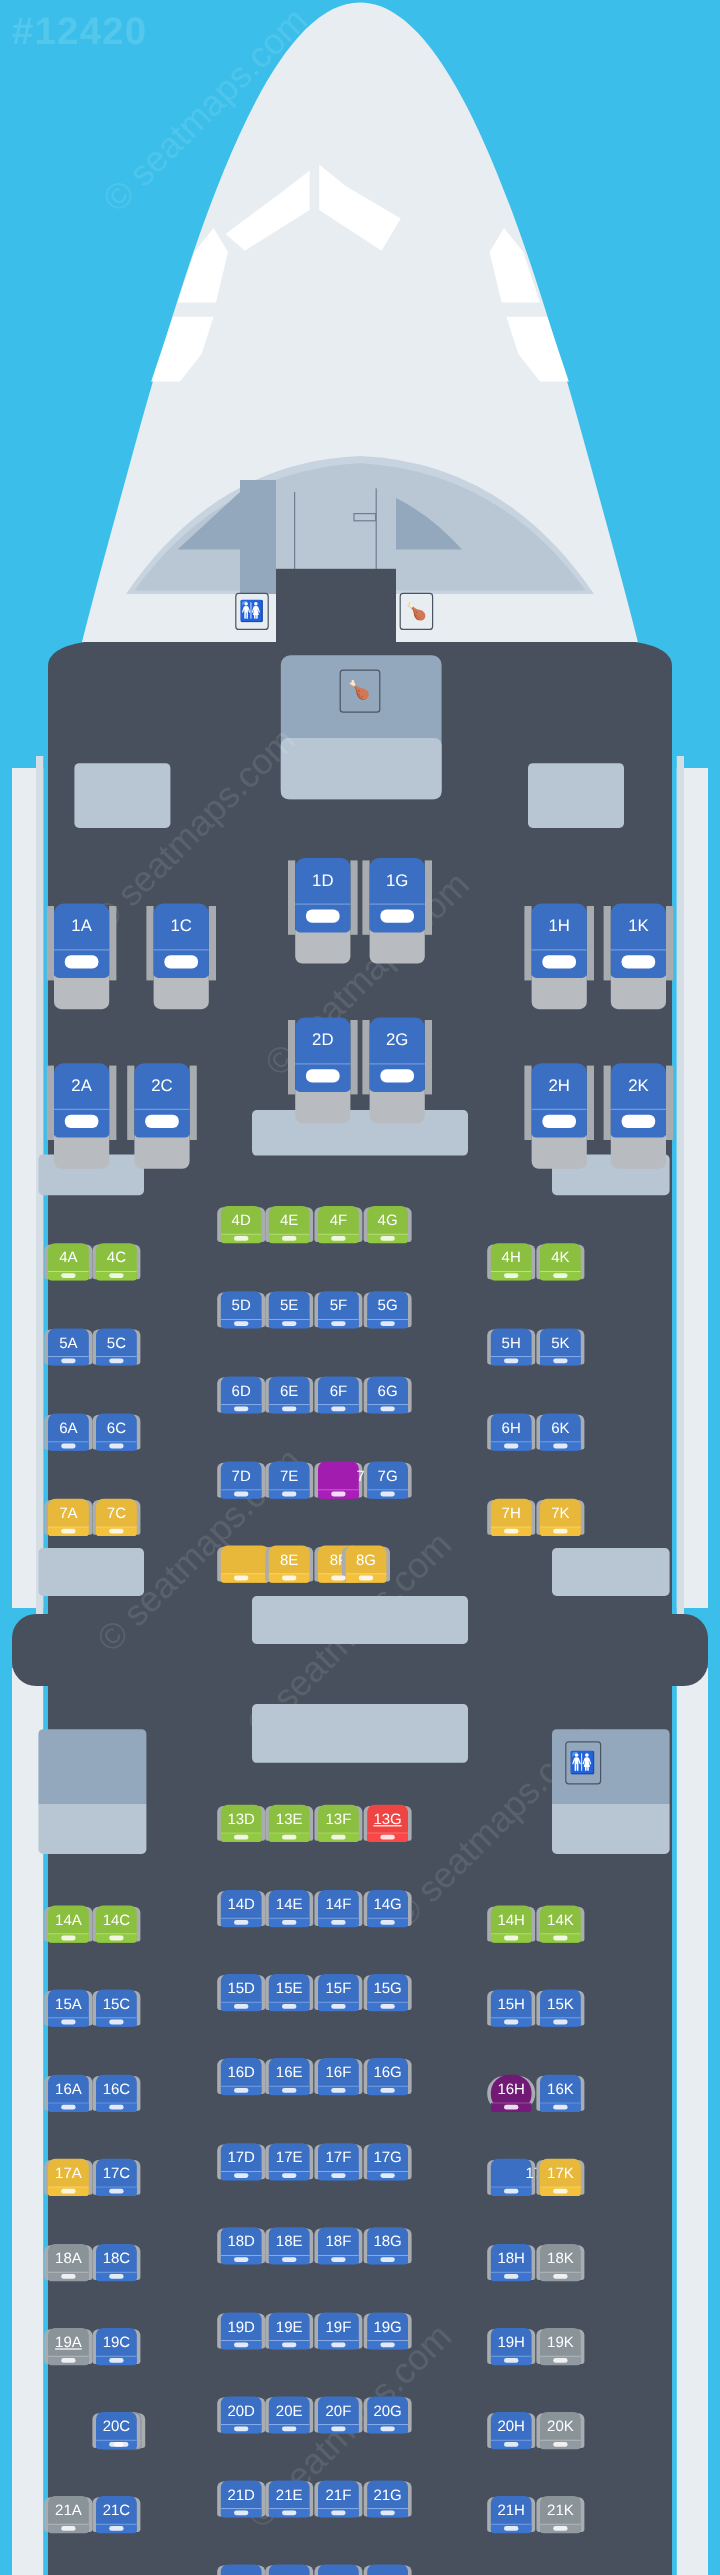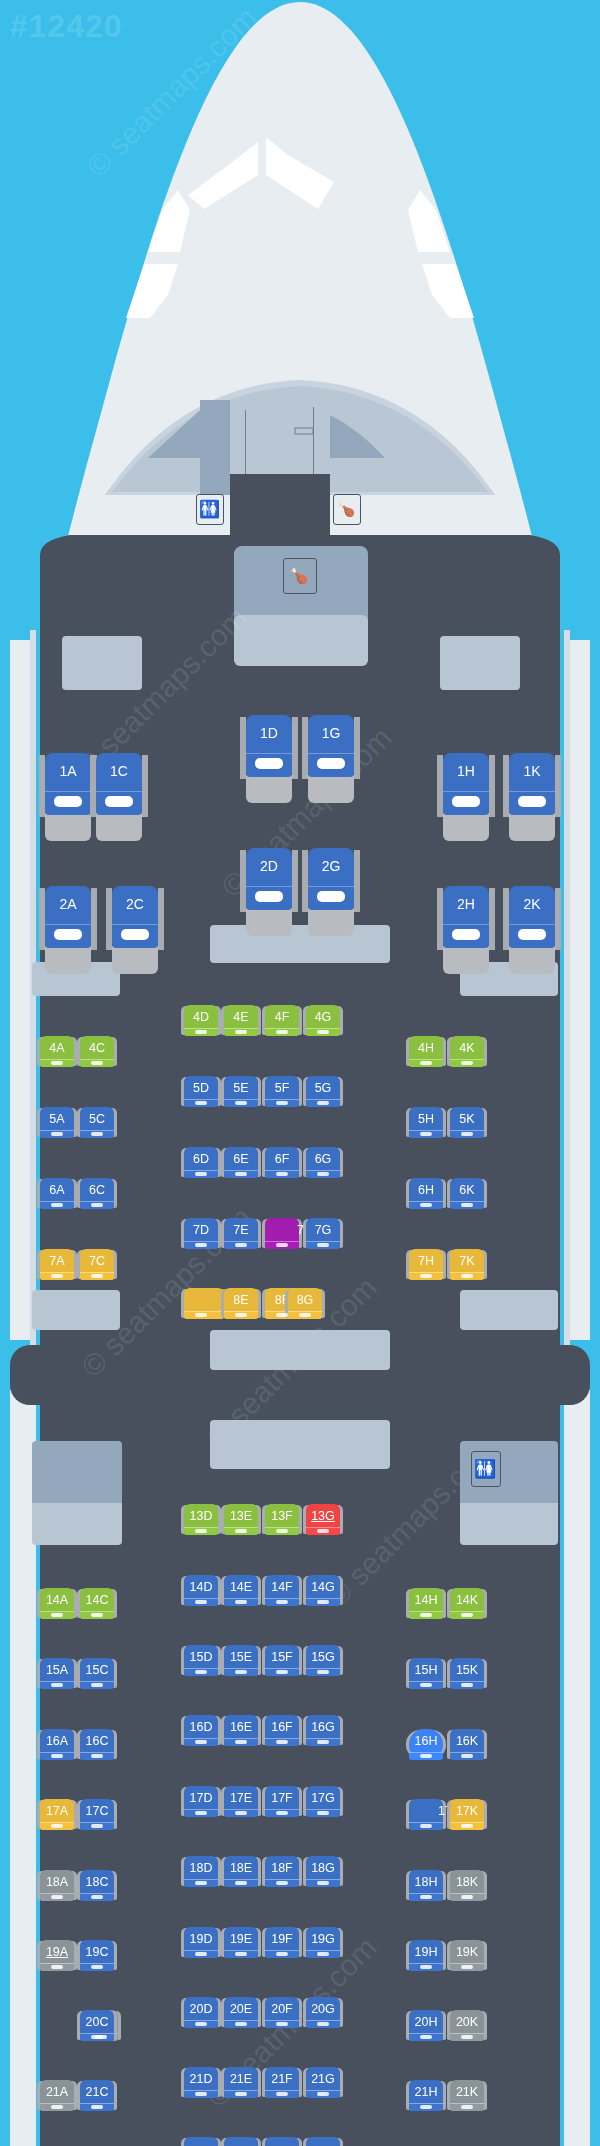--- a/index.html
+++ b/index.html
@@ -86,21 +86,21 @@
 <div class="icon-box" style="left:471px;top:1451px;width:28px;height:34px;font-size:18px;line-height:34px">🚻</div>
 
 <div id="biz">
     <div class="bseat" style="left: 45px; top: 753px;">
       <div class="arm" style="left:-6px"></div>
       <div class="arm" style="right:-6px"></div>
       <div class="foot"></div>
       <div class="back" style="background:#3a6fc4">1A</div>
       <div class="pillow"></div>
     </div>
-    <div class="bseat" style="left: 96px; top: 753px;">
+    <div class="bseat" style="left: 128px; top: 753px;">
       <div class="arm" style="left:-6px"></div>
       <div class="arm" style="right:-6px"></div>
       <div class="foot"></div>
       <div class="back" style="background:#3a6fc4">1C</div>
       <div class="pillow"></div>
     </div>
     <div class="bseat" style="left: 246px; top: 715px;">
       <div class="arm" style="left:-6px"></div>
       <div class="arm" style="right:-6px"></div>
       <div class="foot"></div>
@@ -228,21 +228,21 @@
     <div class="seat" style="left: 265px; top: 1645px; background: rgb(58, 111, 196);">15F</div>
     <div class="seat" style="left: 306px; top: 1645px; background: rgb(58, 111, 196);">15G</div>
     <div class="seat" style="left: 409px; top: 1658px; background: rgb(58, 111, 196);">15H</div>
     <div class="seat" style="left: 450px; top: 1658px; background: rgb(58, 111, 196);">15K</div>
     <div class="seat" style="left: 40px; top: 1729px; background: rgb(58, 111, 196);">16A</div>
     <div class="seat" style="left: 80px; top: 1729px; background: rgb(58, 111, 196);">16C</div>
     <div class="seat" style="left: 184px; top: 1715px; background: rgb(58, 111, 196);">16D</div>
     <div class="seat" style="left: 224px; top: 1715px; background: rgb(58, 111, 196);">16E</div>
     <div class="seat" style="left: 265px; top: 1715px; background: rgb(58, 111, 196);">16F</div>
     <div class="seat" style="left: 306px; top: 1715px; background: rgb(58, 111, 196);">16G</div>
-    <div class="seat" style="left: 409px; top: 1729px; background: #3b82f6; border-radius: 15px;">16H</div>
+    <div class="seat" style="left: 409px; top: 1729px; background: #701a75; border-radius: 15px;">16H</div>
     <div class="seat" style="left: 450px; top: 1729px; background: rgb(58, 111, 196);">16K</div>
     <div class="seat" style="left: 40px; top: 1799px; background: rgb(232, 184, 58);">17A</div>
     <div class="seat" style="left: 80px; top: 1799px; background: rgb(58, 111, 196);">17C</div>
     <div class="seat" style="left: 184px; top: 1786px; background: rgb(58, 111, 196);">17D</div>
     <div class="seat" style="left: 224px; top: 1786px; background: rgb(58, 111, 196);">17E</div>
     <div class="seat" style="left: 265px; top: 1786px; background: rgb(58, 111, 196);">17F</div>
     <div class="seat" style="left: 306px; top: 1786px; background: rgb(58, 111, 196);">17G</div>
     <div class="seat" style="left: 409px; top: 1799px; background: rgb(58, 111, 196); padding-left: 29px;">17H</div>
     <div class="seat" style="left: 450px; top: 1799px; background: rgb(232, 184, 58);">17K</div>
     <div class="seat" style="left: 40px; top: 1870px; background: rgb(138, 147, 152);">18A</div>

